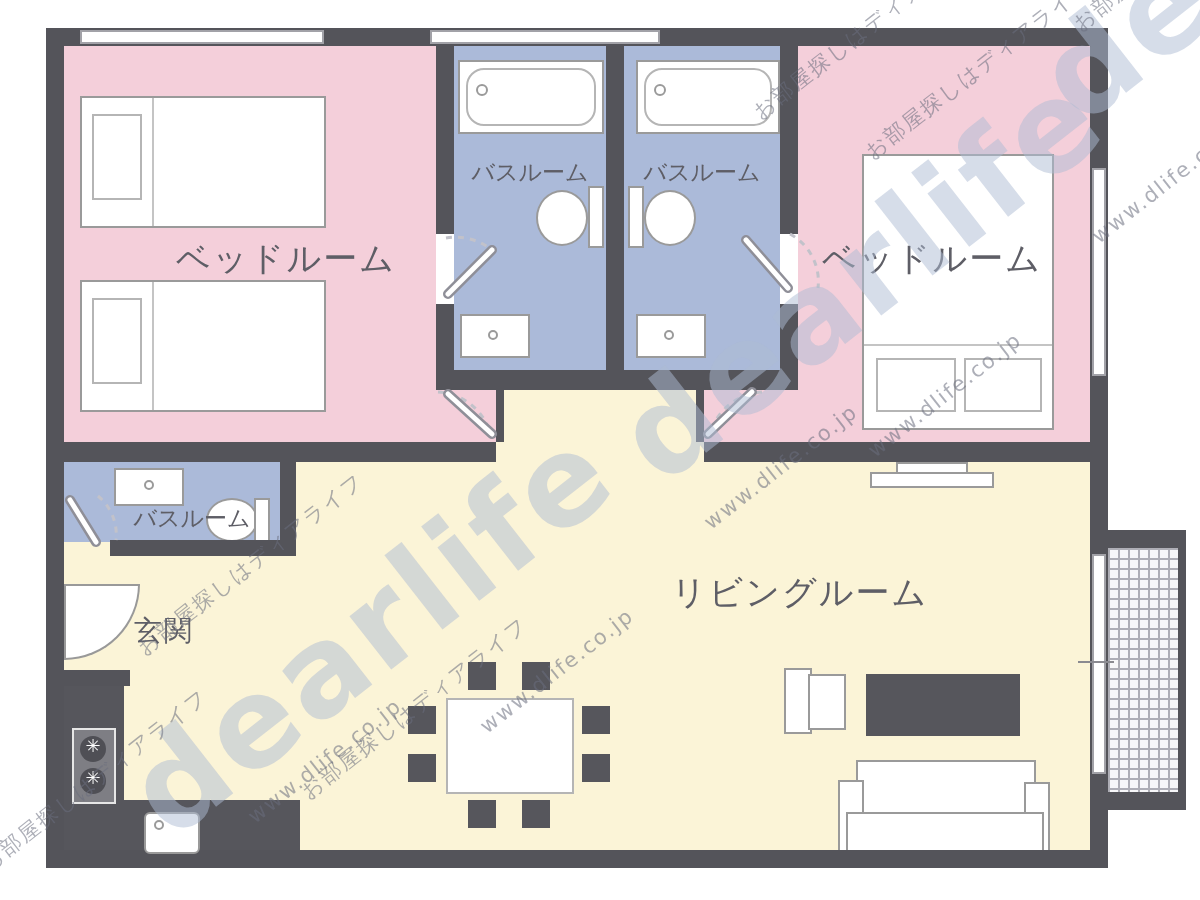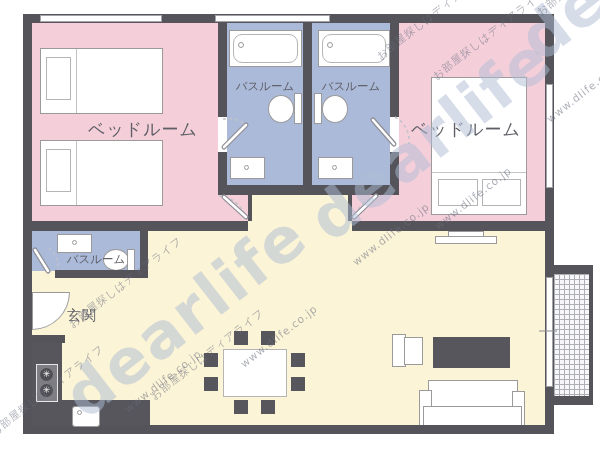--- a/index.html
+++ b/index.html
@@ -163,20 +163,21 @@
       <line x1="35" y1="250" x2="48" y2="271"></line>
     </g>
     <line x1="539" y1="331" x2="557" y2="331" stroke="#8a8a90" stroke-width="1"></line>
   </svg>
 
   <div class="room-label lbl-big" style="left:83px;top:118px;width:120px">ベッドルーム</div>
   <div class="room-label lbl-big" style="left:406px;top:118px;width:120px">ベッドルーム</div>
   <div class="room-label lbl-small" style="left:227px;top:79px;width:76px">バスルーム</div>
   <div class="room-label lbl-small" style="left:312px;top:79px;width:78px">バスルーム</div>
   <div class="room-label lbl-small" style="left:58px;top:252px;width:76px">バスルーム</div>
+  <div class="room-label lbl-big" style="left:330px;top:285px;width:140px">リビングルーム</div>
   <div class="room-label lbl-mid" style="left:60px;top:307px;width:44px">玄関</div>
 
   <div class="wm wm-big" style="left:50px;top:375px">dearlife</div>
   <div class="wm wm-big" style="left:295px;top:198px">dearlife</div>
   <div class="wm wm-big" style="left:505px;top:18px">dearlife</div>
   <div class="wm wm-small" style="left:432px;top:222px">www.dlife.co.jp</div>
   <div class="wm wm-small" style="left:350px;top:258px">www.dlife.co.jp</div>
   <div class="wm wm-small" style="left:238px;top:360px">www.dlife.co.jp</div>
   <div class="wm wm-small" style="left:122px;top:405px">www.dlife.co.jp</div>
   <div class="wm wm-small" style="left:544px;top:115px">www.dlife.co.jp</div>

